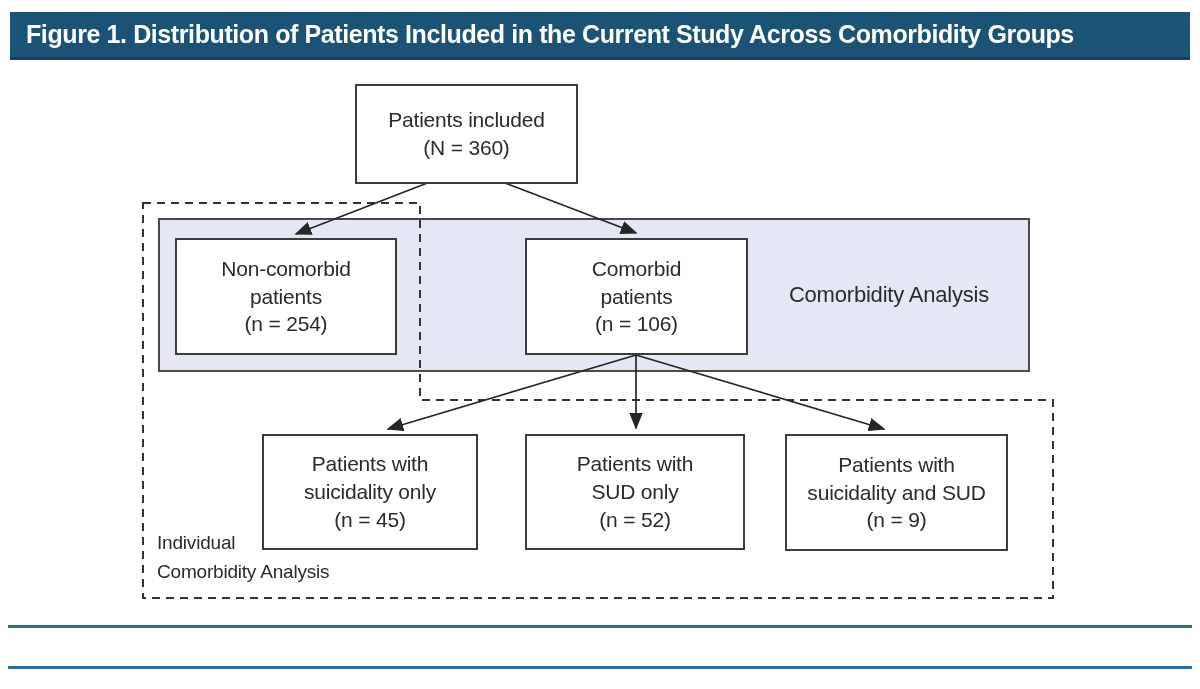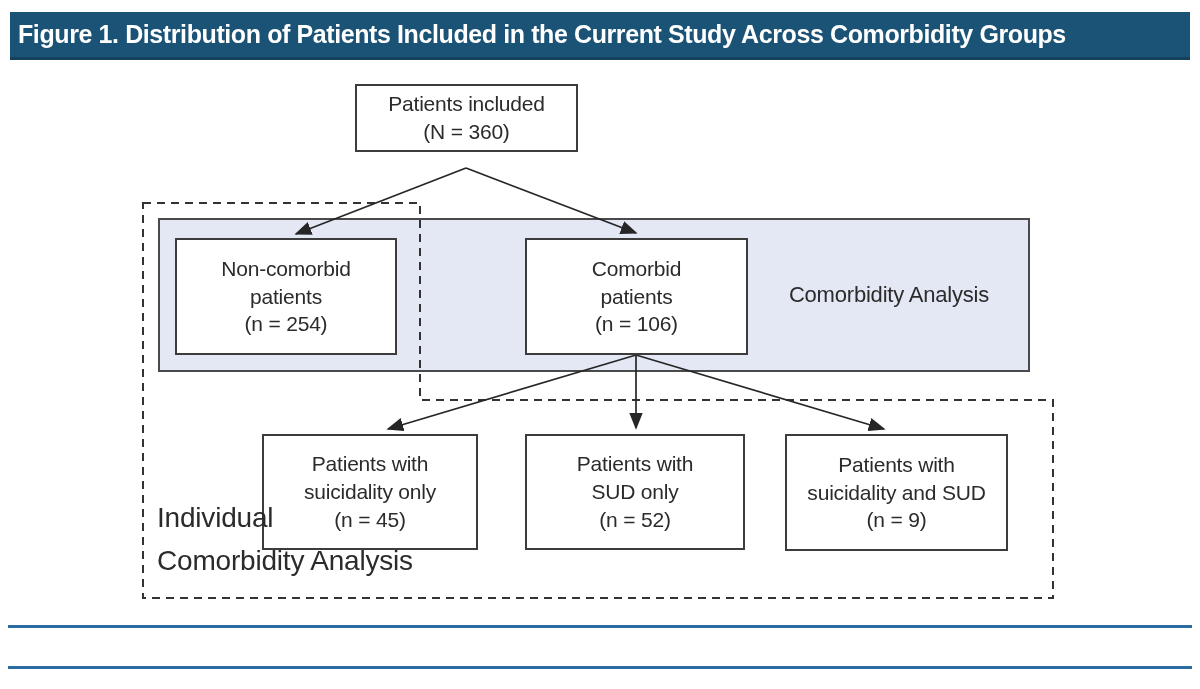--- a/index.html
+++ b/index.html
@@ -24,21 +24,21 @@
   }
   
   .title-bar{
     position:absolute;
     left:10px; top:12px;
     width:1180px; height:48px;
     background:var(--title-bar);
     border-bottom:3px solid #14415D;
     display:flex;
     align-items:center;
-    padding:0 8px;
+    padding:0 16px;
   }
   .title-bar .title-text{
     color:#ffffff;
     font-size:25px;
     font-weight:bold;
     letter-spacing:-0.4px;
     white-space:nowrap;
   }
   
   .shaded-region{
@@ -78,31 +78,31 @@
     text-align:center;
     z-index:3;
   }
   .node-text{
     font-size:21px;
     line-height:1.33;
     letter-spacing:-0.2px;
     white-space:pre-line;
     color:var(--ink);
   }
-  .node-root{left:355px; top:84px;  width:223px; height:68px;}
+  .node-root{left:355px; top:84px;  width:223px; height:100px;}
   .node-noncomorbid{left:175px; top:238px; width:222px; height:117px;justify-content:center;}
   .node-comorbid{left:525px; top:238px; width:223px; height:117px;}
   .node-suicidality{left:262px; top:434px; width:216px; height:116px;}
   .node-sud{left:525px; top:434px; width:220px; height:116px;}
   .node-both{left:785px; top:434px; width:223px; height:117px;}
   
   .individual-label{
     position:absolute;
-    left:157px; top:496px;
-    font-size:28px;
+    left:157px; top:528px;
+    font-size:19px;
     line-height:1.55;
     letter-spacing:-0.2px;
     white-space:pre-line;
     color:var(--ink);
     z-index:3;
   }
   
   .footer-rule{
     position:absolute;
     left:8px;

